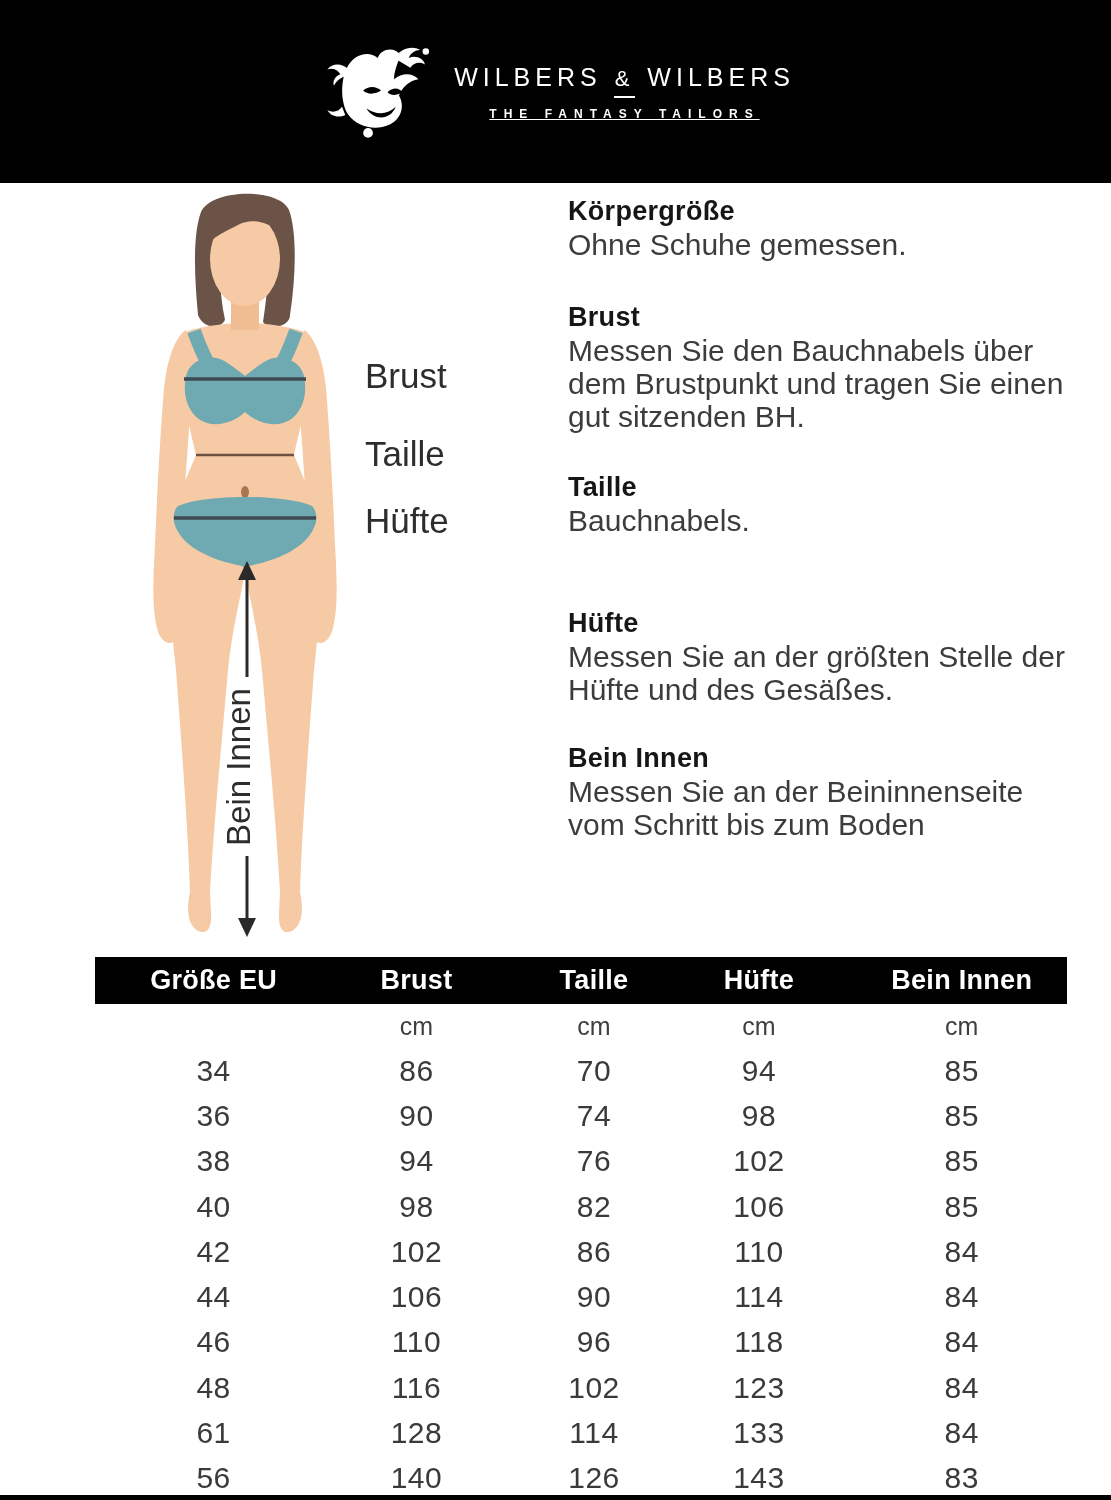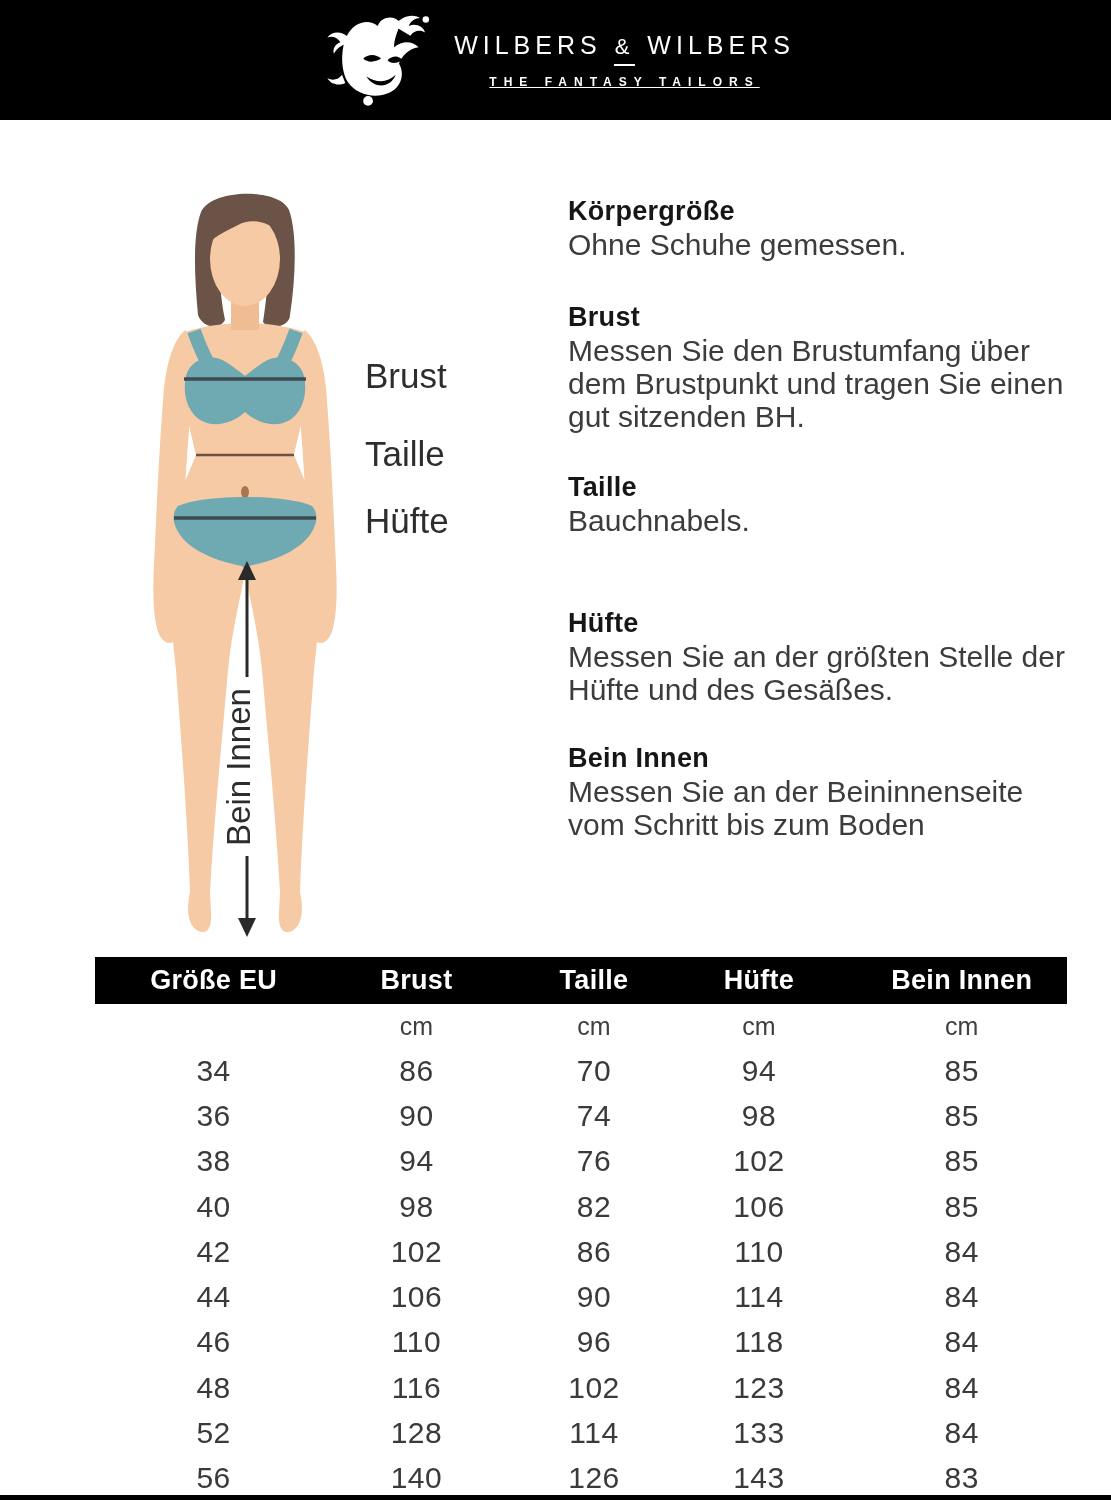--- a/index.html
+++ b/index.html
@@ -1,20 +1,20 @@
 <!DOCTYPE html>
 <html><head>
 <meta charset="utf-8">
 <style>
   html,body{margin:0;padding:0;background:#fff;}
   .page{position:relative;width:1111px;height:1500px;background:#ffffff;overflow:hidden;
         font-family:"Liberation Sans",sans-serif;}
 
   
-  .topbar{position:absolute;top:0;left:0;width:100%;height:120px;background:#000;
+  .topbar{position:absolute;top:0;left:0;width:100%;height:183px;background:#000;
           display:flex;align-items:center;justify-content:center;gap:16px;}
   .logo-icon{width:122px;height:104px;flex:0 0 auto;margin-top:-2px;}
   .brand{display:flex;flex-direction:column;align-items:center;}
   .brand-line{color:#fff;font-size:25px;font-weight:400;letter-spacing:5px;
               display:flex;align-items:baseline;gap:12px;white-space:nowrap;}
   .brand-amp{font-size:22px;border-bottom:2px solid #fff;padding:0 1px 4px;}
   .tagline{color:#fff;font-size:12px;font-weight:700;letter-spacing:7px;margin-top:9px;white-space:nowrap;text-decoration:underline;}
 
   
   .figure-svg{position:absolute;left:130px;top:180px;width:235px;height:775px;}
@@ -147,21 +147,21 @@
   <div class="fig-label bust">Brust</div>
   <div class="fig-label waist">Taille</div>
   <div class="fig-label hip">Hüfte</div>
 
   <section class="gsec s0">
     <div class="gtitle">Körpergröße</div>
     <div class="gline">Ohne Schuhe gemessen.</div>
   </section>
   <section class="gsec s1">
     <div class="gtitle">Brust</div>
-    <div class="gline">Messen Sie den Brustumfang über</div>
+    <div class="gline">Messen Sie den Bauchnabels über</div>
     <div class="gline">dem Brustpunkt und tragen Sie einen</div>
     <div class="gline">gut sitzenden BH.</div>
   </section>
   <section class="gsec s2">
     <div class="gtitle">Taille</div>
     <div class="gline">Bauchnabels.</div>
   </section>
   <section class="gsec s3">
     <div class="gtitle">Hüfte</div>
     <div class="gline">Messen Sie an der größten Stelle der</div>
@@ -239,21 +239,21 @@
           <div class="tcell">84</div>
         </div>
         <div class="trow">
           <div class="tcell">48</div>
           <div class="tcell">116</div>
           <div class="tcell">102</div>
           <div class="tcell">123</div>
           <div class="tcell">84</div>
         </div>
         <div class="trow">
-          <div class="tcell">52</div>
+          <div class="tcell">61</div>
           <div class="tcell">128</div>
           <div class="tcell">114</div>
           <div class="tcell">133</div>
           <div class="tcell">84</div>
         </div>
         <div class="trow">
           <div class="tcell">56</div>
           <div class="tcell">140</div>
           <div class="tcell">126</div>
           <div class="tcell">143</div>

